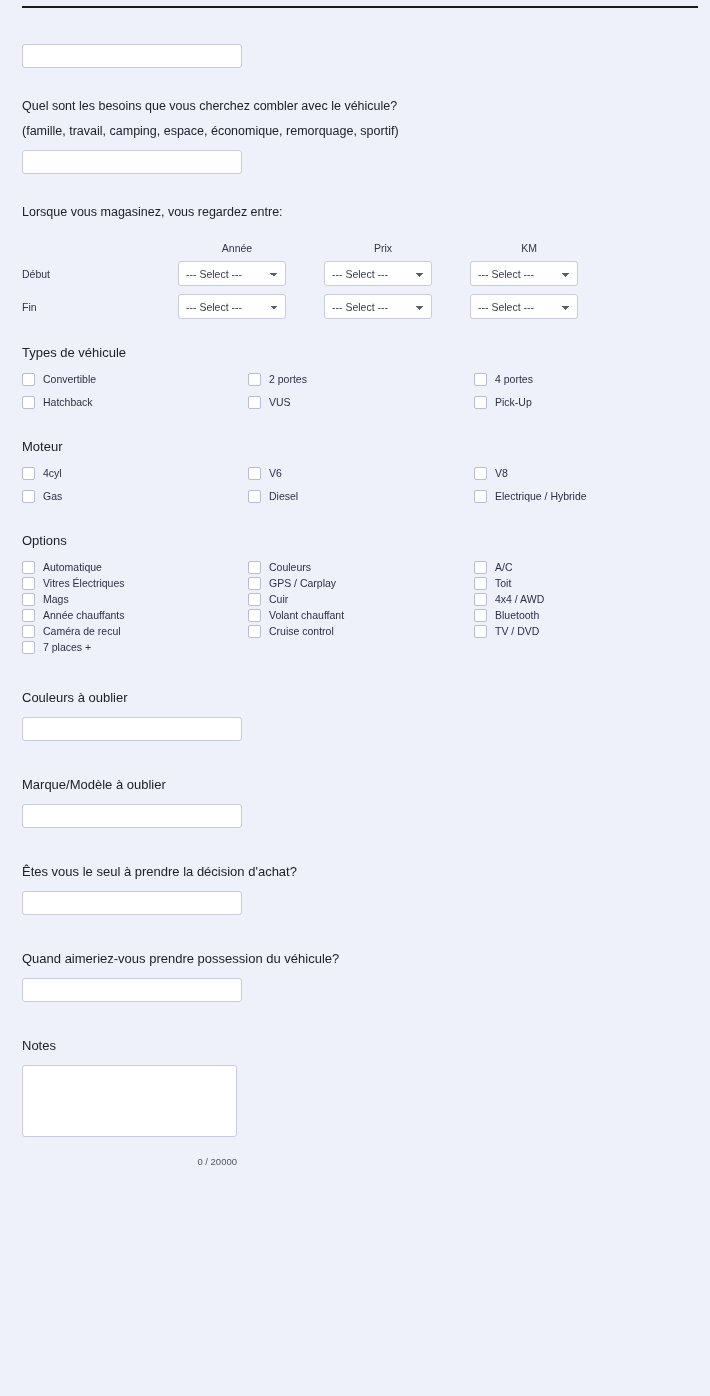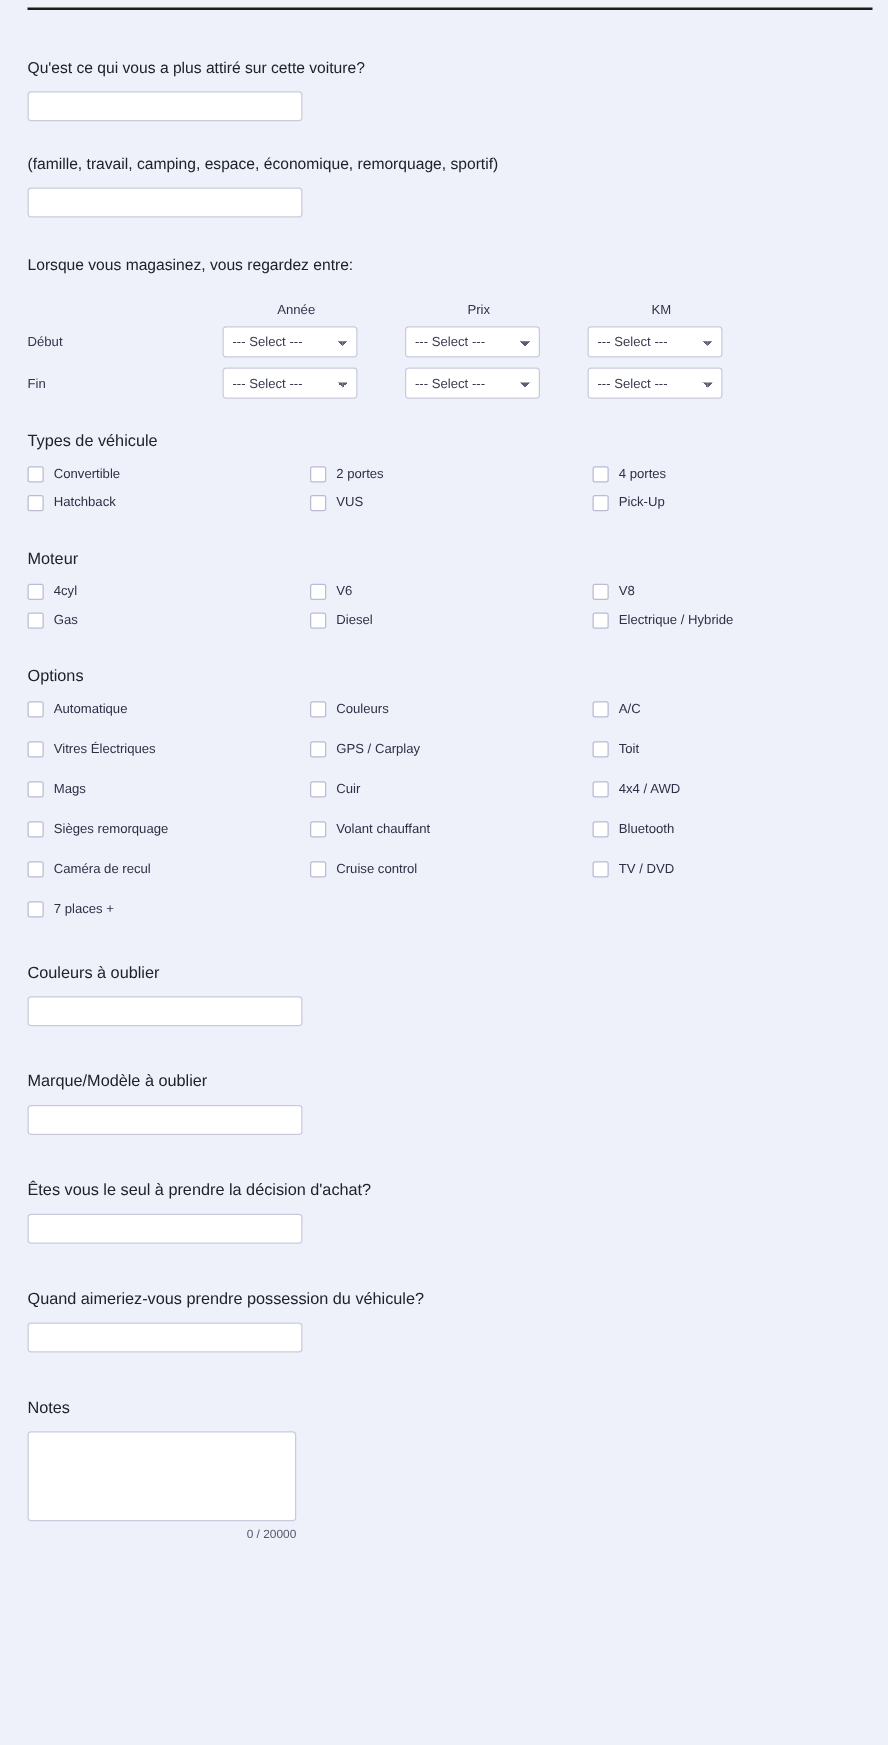--- a/index.html
+++ b/index.html
@@ -168,39 +168,39 @@
     color: #21212e;
     padding: 4px 6px;
     resize: none;
     outline: none;
   }
   .counter {
     width: 215px;
     text-align: right;
     font-size: 9.5px;
     color: #54546b;
-    margin-top: 5px;
+    margin-top: 19px;
   }
 </style>
 </head>
 <body>
 
 <div class="page">
 
   <div class="top-rule"></div>
 
   <div class="content">
 
 
     <div class="field-block" style="margin-top:24px;">
-      <div class="q-label">Qu'est ce qui vous a plus attiré sur cette voiture?</div>
       <input class="text-input" type="text" value="" style="">
     </div>
 
     <div class="field-block" style="margin-top:28px;">
+      <div class="q-label">Quel sont les besoins que vous cherchez combler avec le véhicule?</div>
       <div class="q-label second-line">(famille, travail, camping, espace, économique, remorquage, sportif)</div>
       <input class="text-input" type="text" value="" style="">
     </div>
 
     <div class="range-wrap" style="margin-top:28px;">
       <div class="q-label" style="margin-bottom:20px;">Lorsque vous magasinez, vous regardez entre:</div>
 
       <div class="range-head">
         <div class="spacer"></div>
         <div class="col-title">Année</div>
@@ -302,21 +302,21 @@
         </label>
         <label class="cb-item">
           <span class="cb"></span>
           <span class="cb-label">Electrique / Hybride</span>
         </label>
       </div>
     </div>
 
     <div class="group" style="margin-top:30px;">
       <div class="group-title">Options</div>
-      <div class="cb-grid" style="row-gap:18px;">
+      <div class="cb-grid" style="row-gap:2px;">
         <label class="cb-item">
           <span class="cb"></span>
           <span class="cb-label">Automatique</span>
         </label>
         <label class="cb-item">
           <span class="cb"></span>
           <span class="cb-label">Couleurs</span>
         </label>
         <label class="cb-item">
           <span class="cb"></span>
@@ -344,21 +344,21 @@
           <span class="cb"></span>
           <span class="cb-label">Cuir</span>
         </label>
         <label class="cb-item">
           <span class="cb"></span>
           <span class="cb-label">4x4 / AWD</span>
         </label>
 
         <label class="cb-item">
           <span class="cb"></span>
-          <span class="cb-label">Sièges remorquage</span>
+          <span class="cb-label">Année chauffants</span>
         </label>
         <label class="cb-item">
           <span class="cb"></span>
           <span class="cb-label">Volant chauffant</span>
         </label>
         <label class="cb-item">
           <span class="cb"></span>
           <span class="cb-label">Bluetooth</span>
         </label>
 

